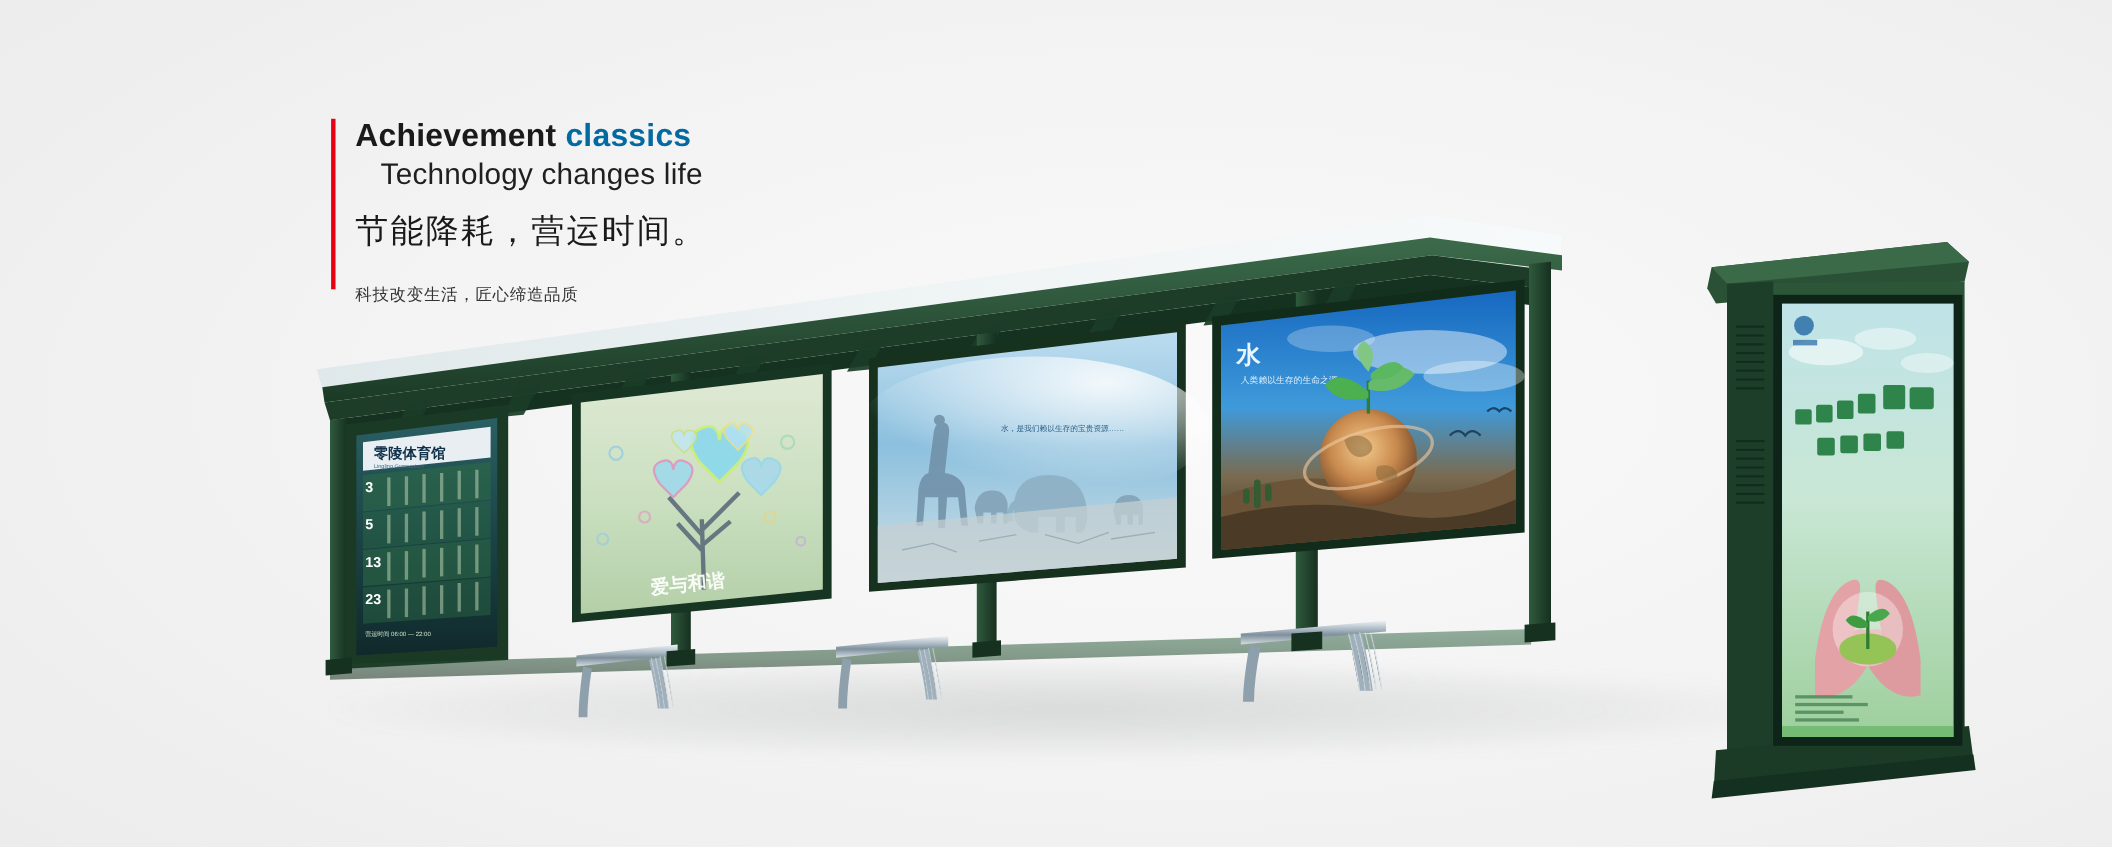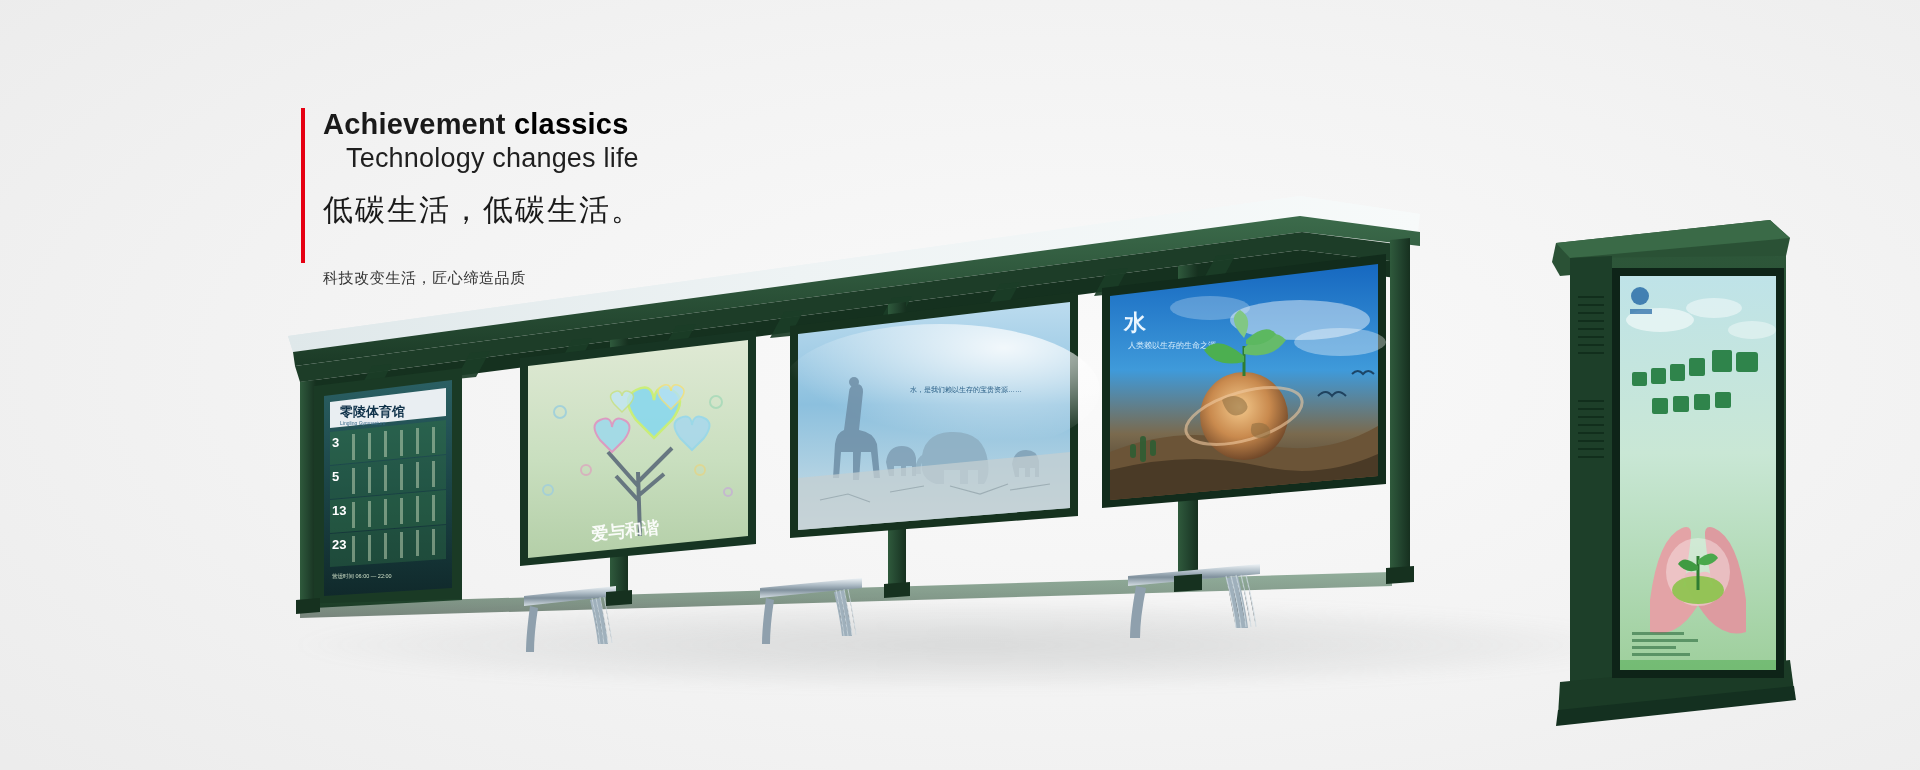--- a/index.html
+++ b/index.html
@@ -29,31 +29,31 @@
     position:absolute;left:301px;top:108px;
     padding-left:22px;
   }
   .copy-rule{
     position:absolute;left:0;top:0;width:4px;height:155px;background:#e60012;
   }
   .headline{
     font-size:29px;font-weight:700;color:#1a1a1a;
     letter-spacing:.2px;line-height:1.12;white-space:nowrap;
   }
-  .headline .accent{color:#000000;}
+  .headline .accent{color:#0369a1;}
   .headline-sub{
     font-size:27px;font-weight:400;color:#1f1f1f;
     letter-spacing:.2px;line-height:1.25;margin-top:2px;white-space:nowrap;margin-left:23px;
   }
   .headline-cn{
     font-size:30px;font-weight:500;color:#1a1a1a;
     letter-spacing:2px;margin-top:14px;white-space:nowrap;
   }
   .tagline{
-    font-size:15px;color:#333;letter-spacing:.6px;margin-top:38px;white-space:nowrap;
+    font-size:15px;color:#333;letter-spacing:.6px;margin-top:28px;white-space:nowrap;
   }
 
   
   .shelter{position:absolute;left:0;top:0;width:1920px;height:770px;}
   .shelter svg{display:block;}
 </style>
 </head>
 <body>
 
 <div class="stage"></div>
@@ -62,21 +62,21 @@
 <div class="copy">
   <div class="copy-rule"></div>
 
   <div class="headline">
     <span>Achievement</span>
     <span class="accent">classics</span>
   </div>
 
   <div class="headline-sub">Technology changes life</div>
 
-  <div class="headline-cn">低碳生活，低碳生活。</div>
+  <div class="headline-cn">节能降耗，营运时间。</div>
 
   <div class="tagline">科技改变生活，匠心缔造品质</div>
 </div>
 
 <div class="shelter">
 <svg width="1920" height="770" viewBox="0 0 1920 770" xmlns="http://www.w3.org/2000/svg">
   <defs>
     <linearGradient id="gRoof" x1="0" y1="0" x2="1" y2="0">
       <stop offset="0%" stop-color="#dfe8ea"></stop>
       <stop offset="45%" stop-color="#eef3f4"></stop>

